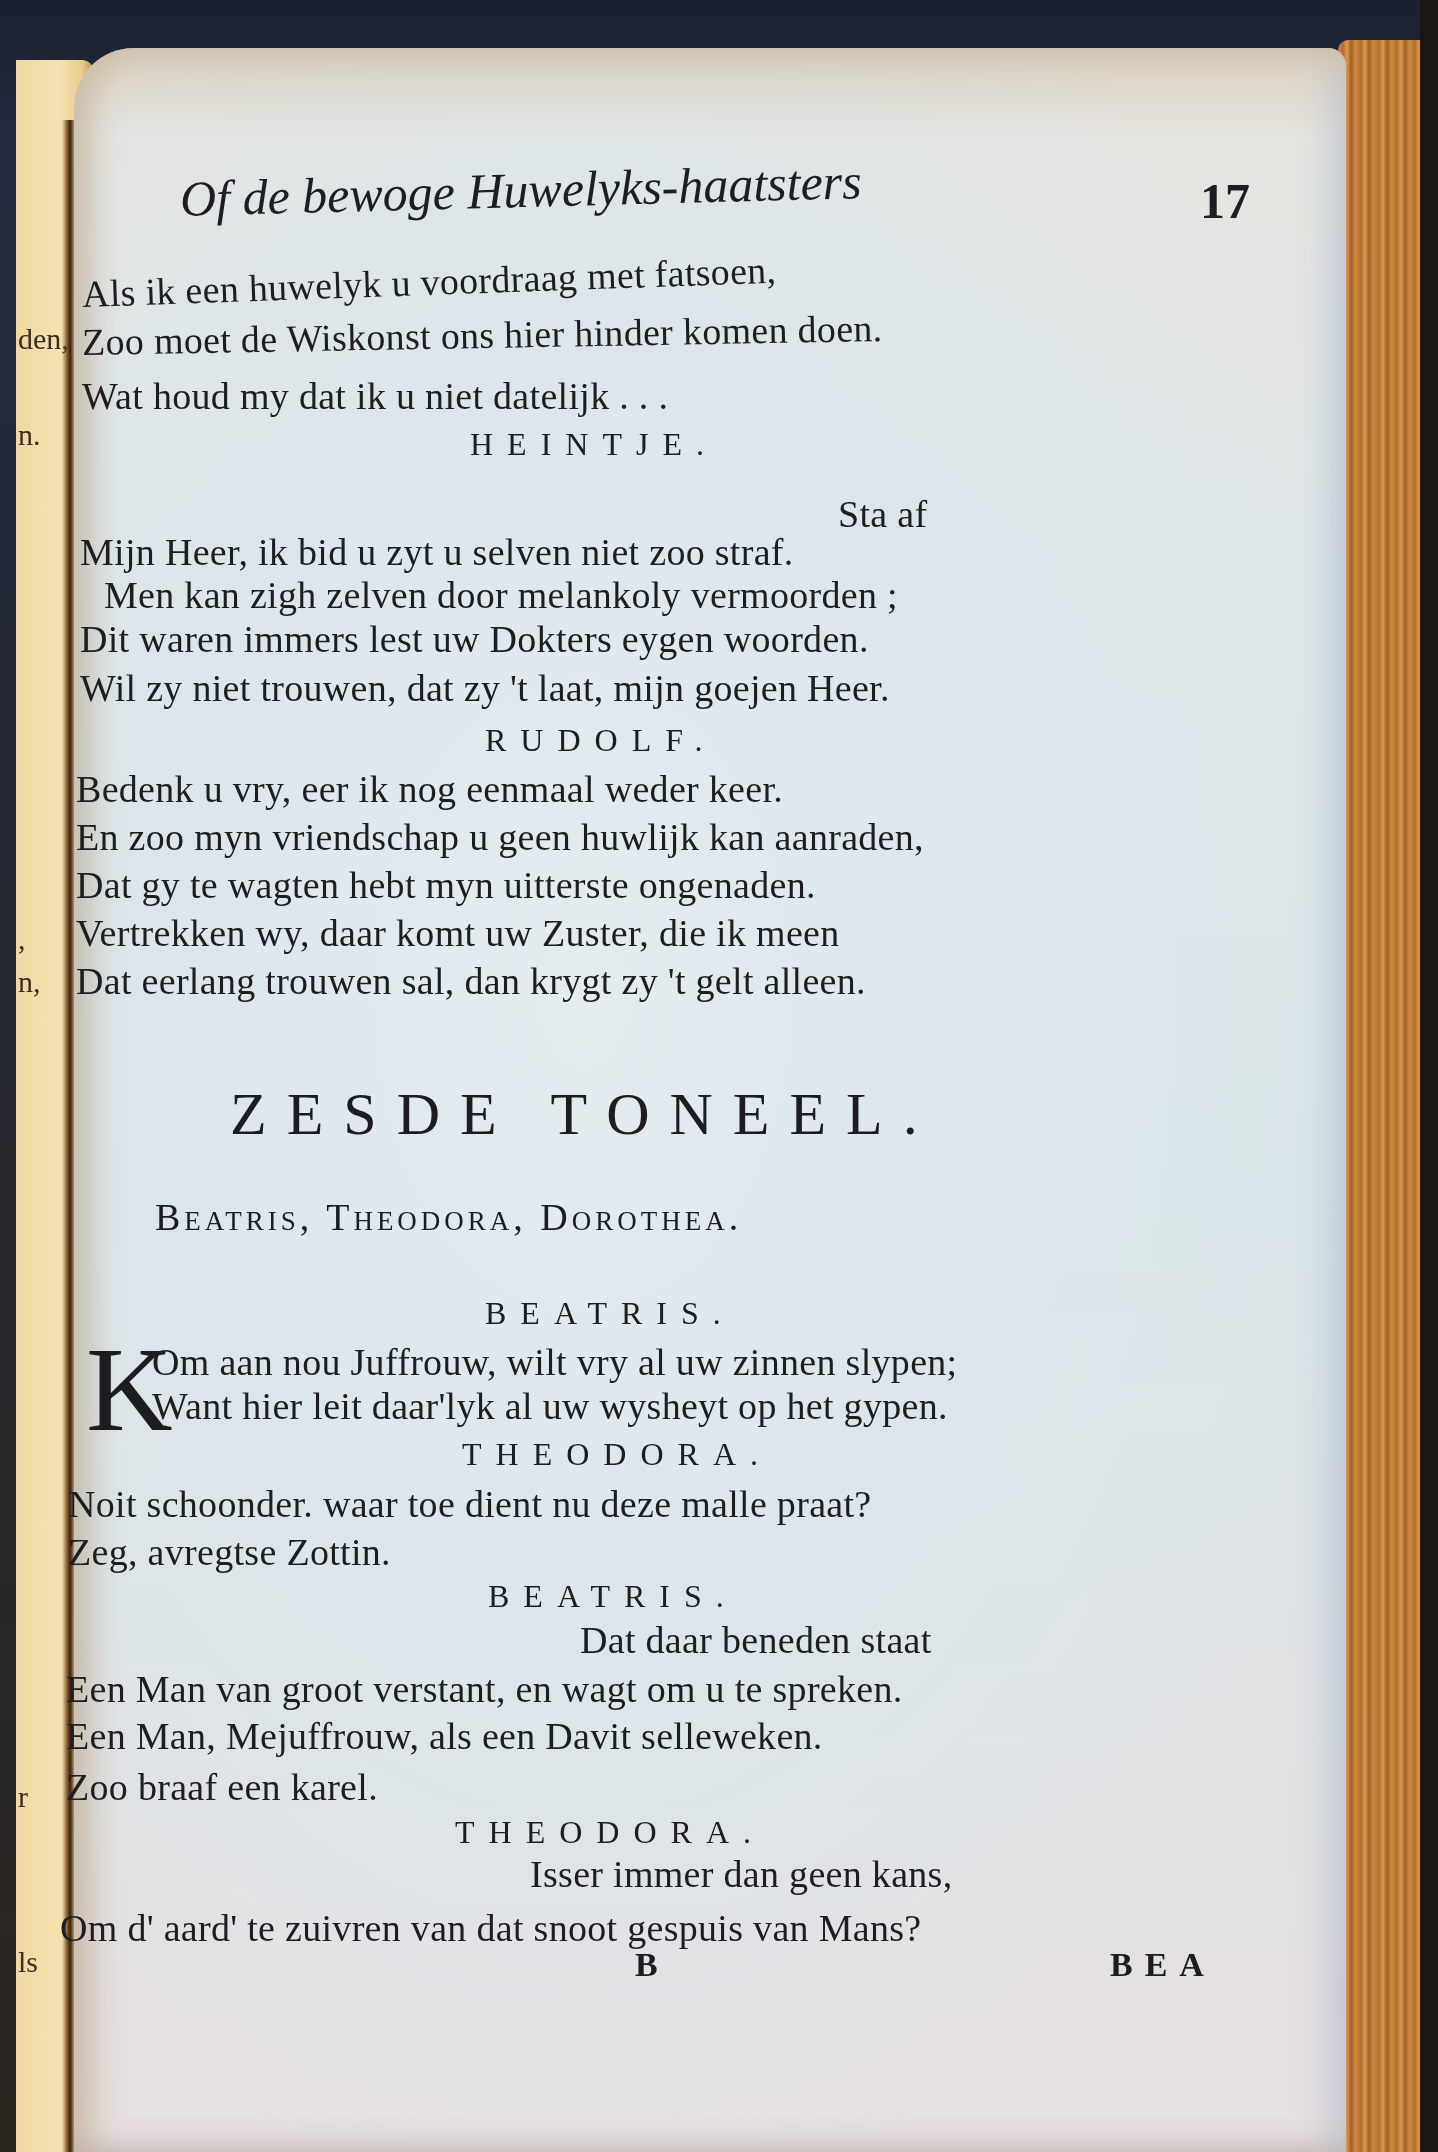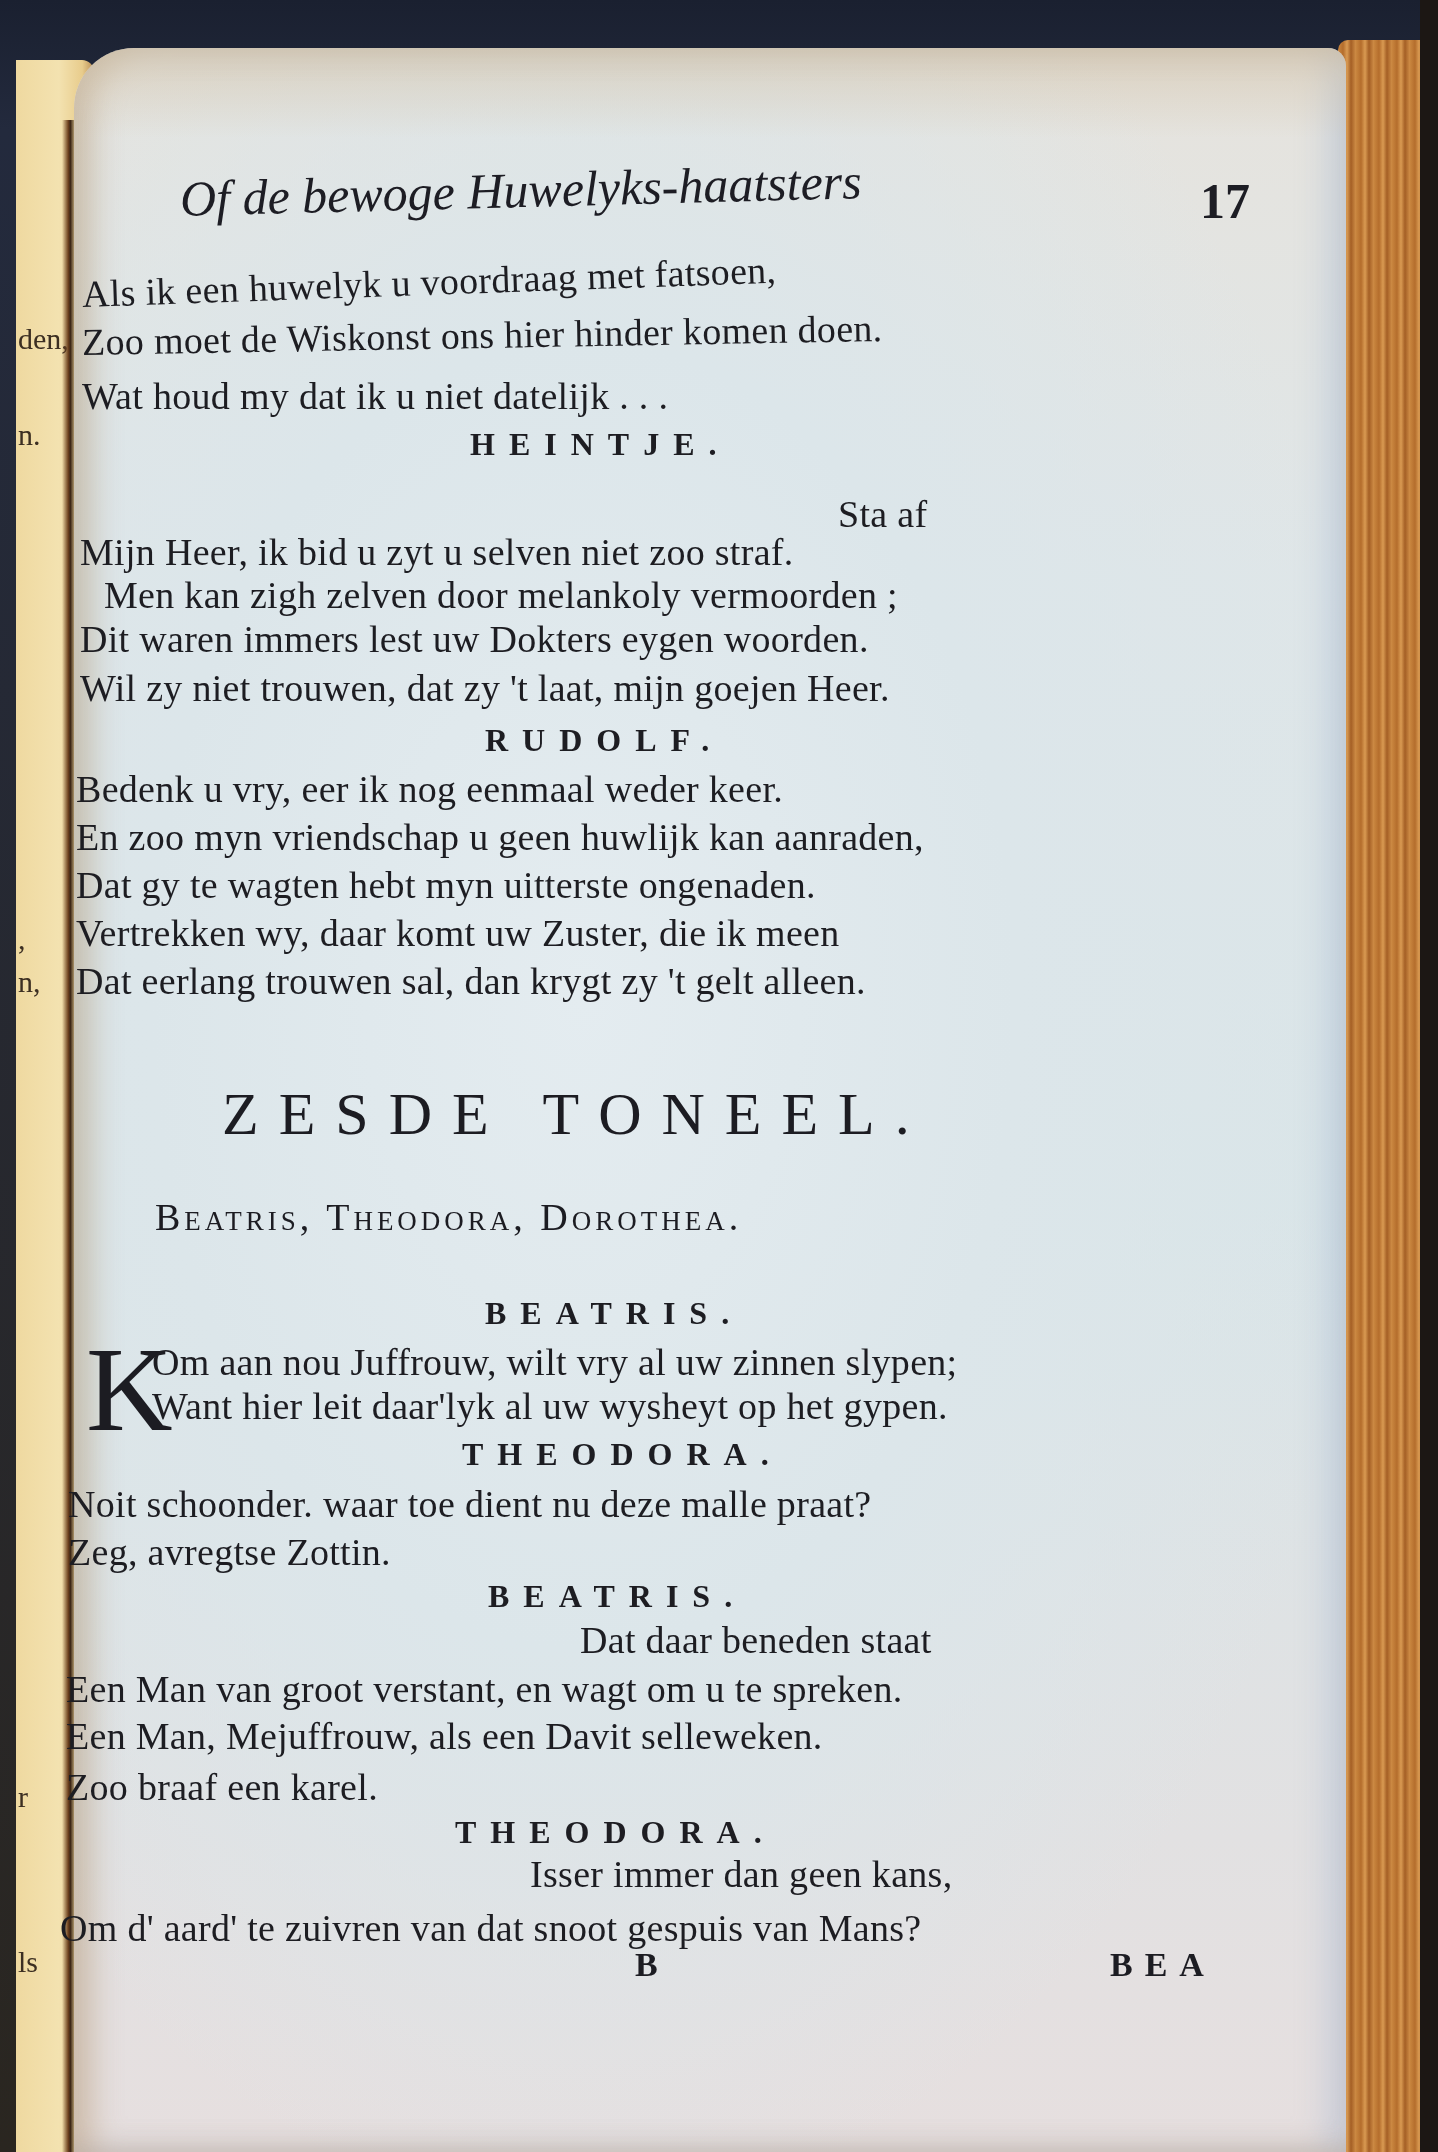--- a/index.html
+++ b/index.html
@@ -54,24 +54,24 @@
     position: absolute; left: 180px; top: 170px; font-size: 50px; font-style: italic;
     color: #1d1d24; font-family: "Liberation Serif", serif; transform: rotate(-1.5deg);
     transform-origin: left center;
   }
   .page-number {
     position: absolute; left: 1200px; top: 172px; font-size: 50px; font-weight: bold;
     color: #1d1d24; font-family: "Liberation Serif", serif;
   }
   .speaker {
     position: absolute; white-space: nowrap; font-family: "Liberation Serif", serif;
-    font-size: 32px; letter-spacing: 14px; color: #1d1d22; font-weight: bold;
+    font-size: 32px; letter-spacing: 14px; color: #1d1d22; font-weight: normal;
   }
   .scene-title {
-    position: absolute; left: 222px; top: 1080px; font-size: 60px; letter-spacing: 20px;
+    position: absolute; left: 230px; top: 1080px; font-size: 60px; letter-spacing: 20px;
     font-family: "Liberation Serif", serif; color: #1c1c22;
   }
   .cast-list {
     position: absolute; left: 155px; top: 1195px; font-size: 38px; letter-spacing: 4px;
     font-variant: small-caps; font-family: "Liberation Serif", serif; color: #1c1c22;
   }
   .dropcap {
     position: absolute; left: 86px; top: 1340px; font-size: 120px; line-height: 100px;
     font-family: "Liberation Serif", serif; color: #1c1c22;
   }

